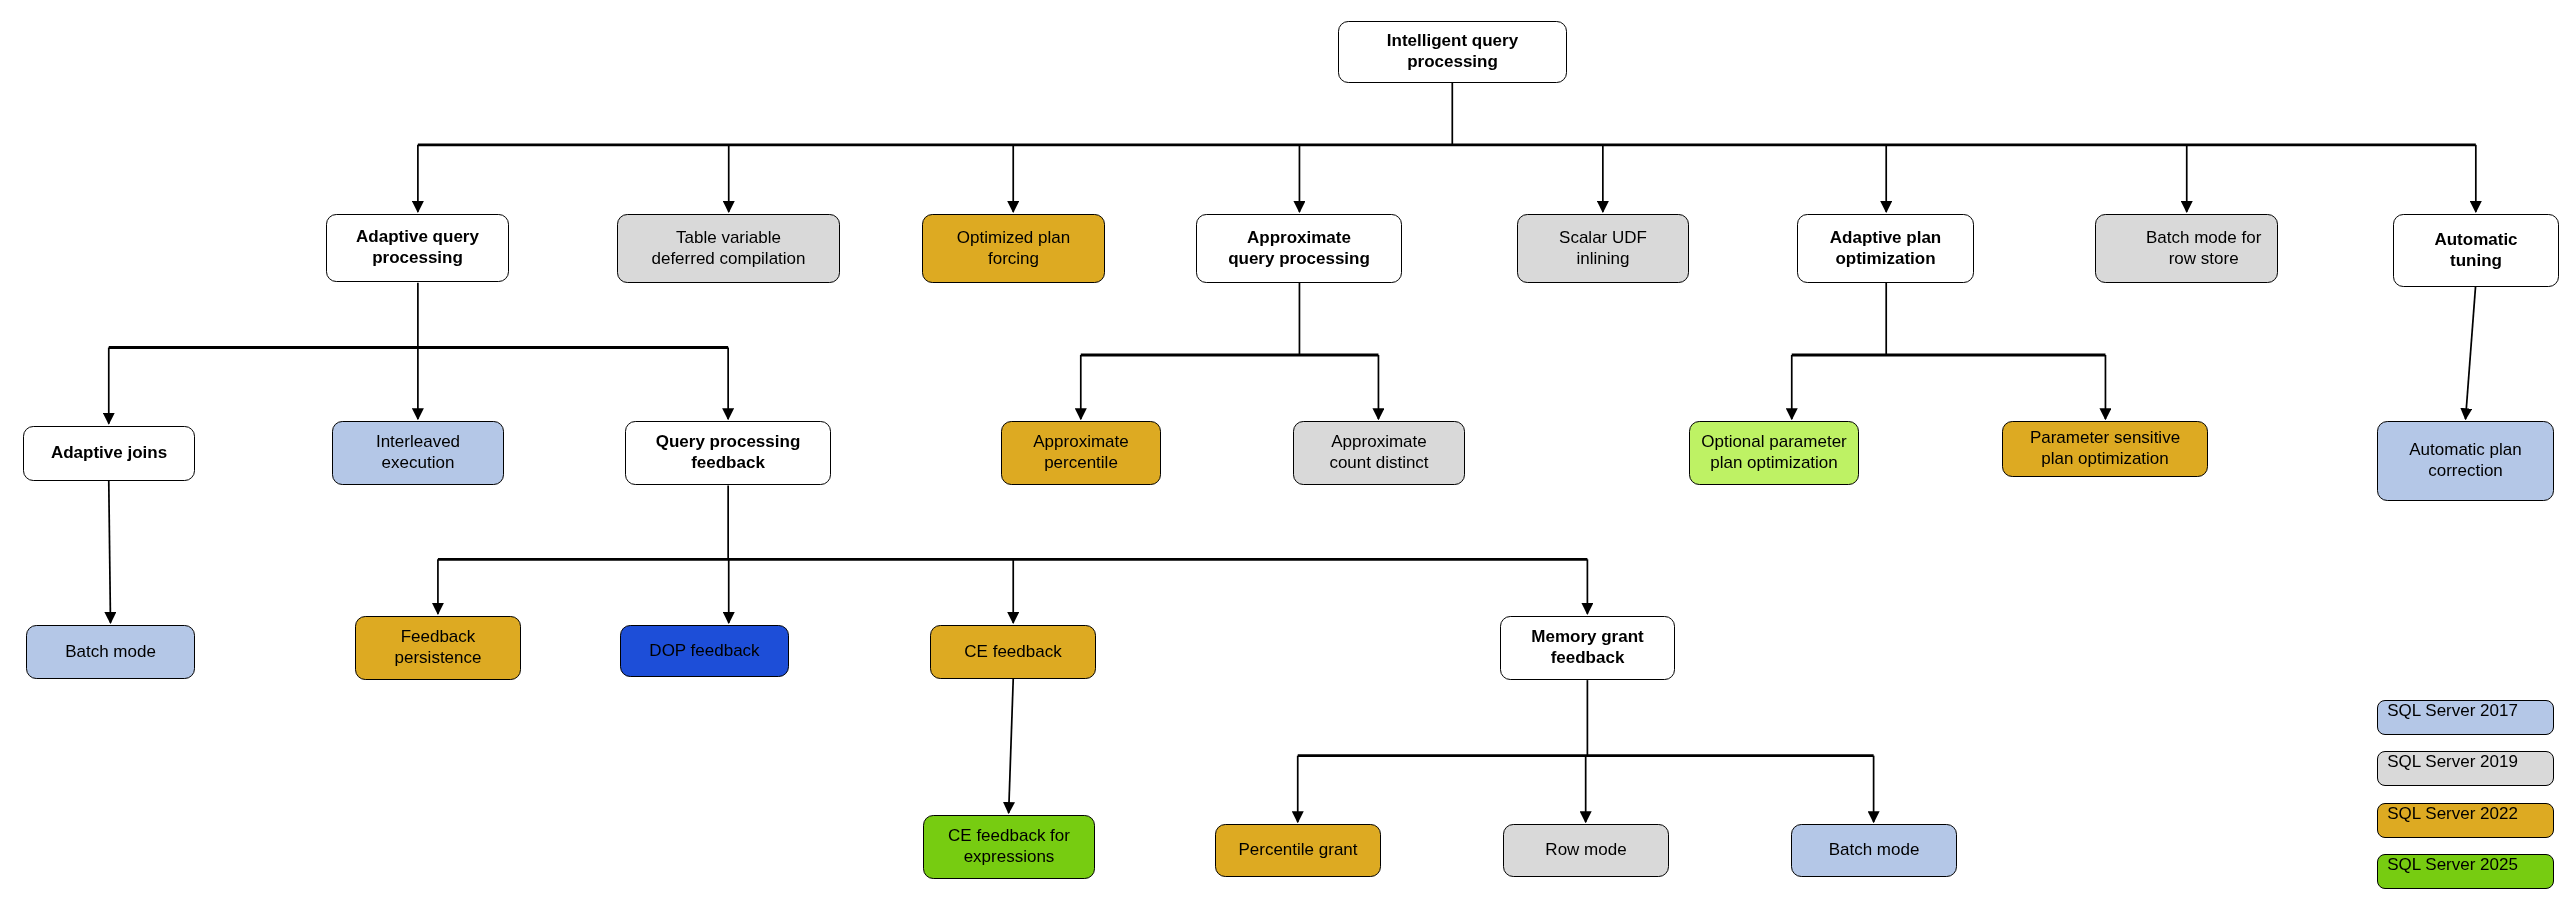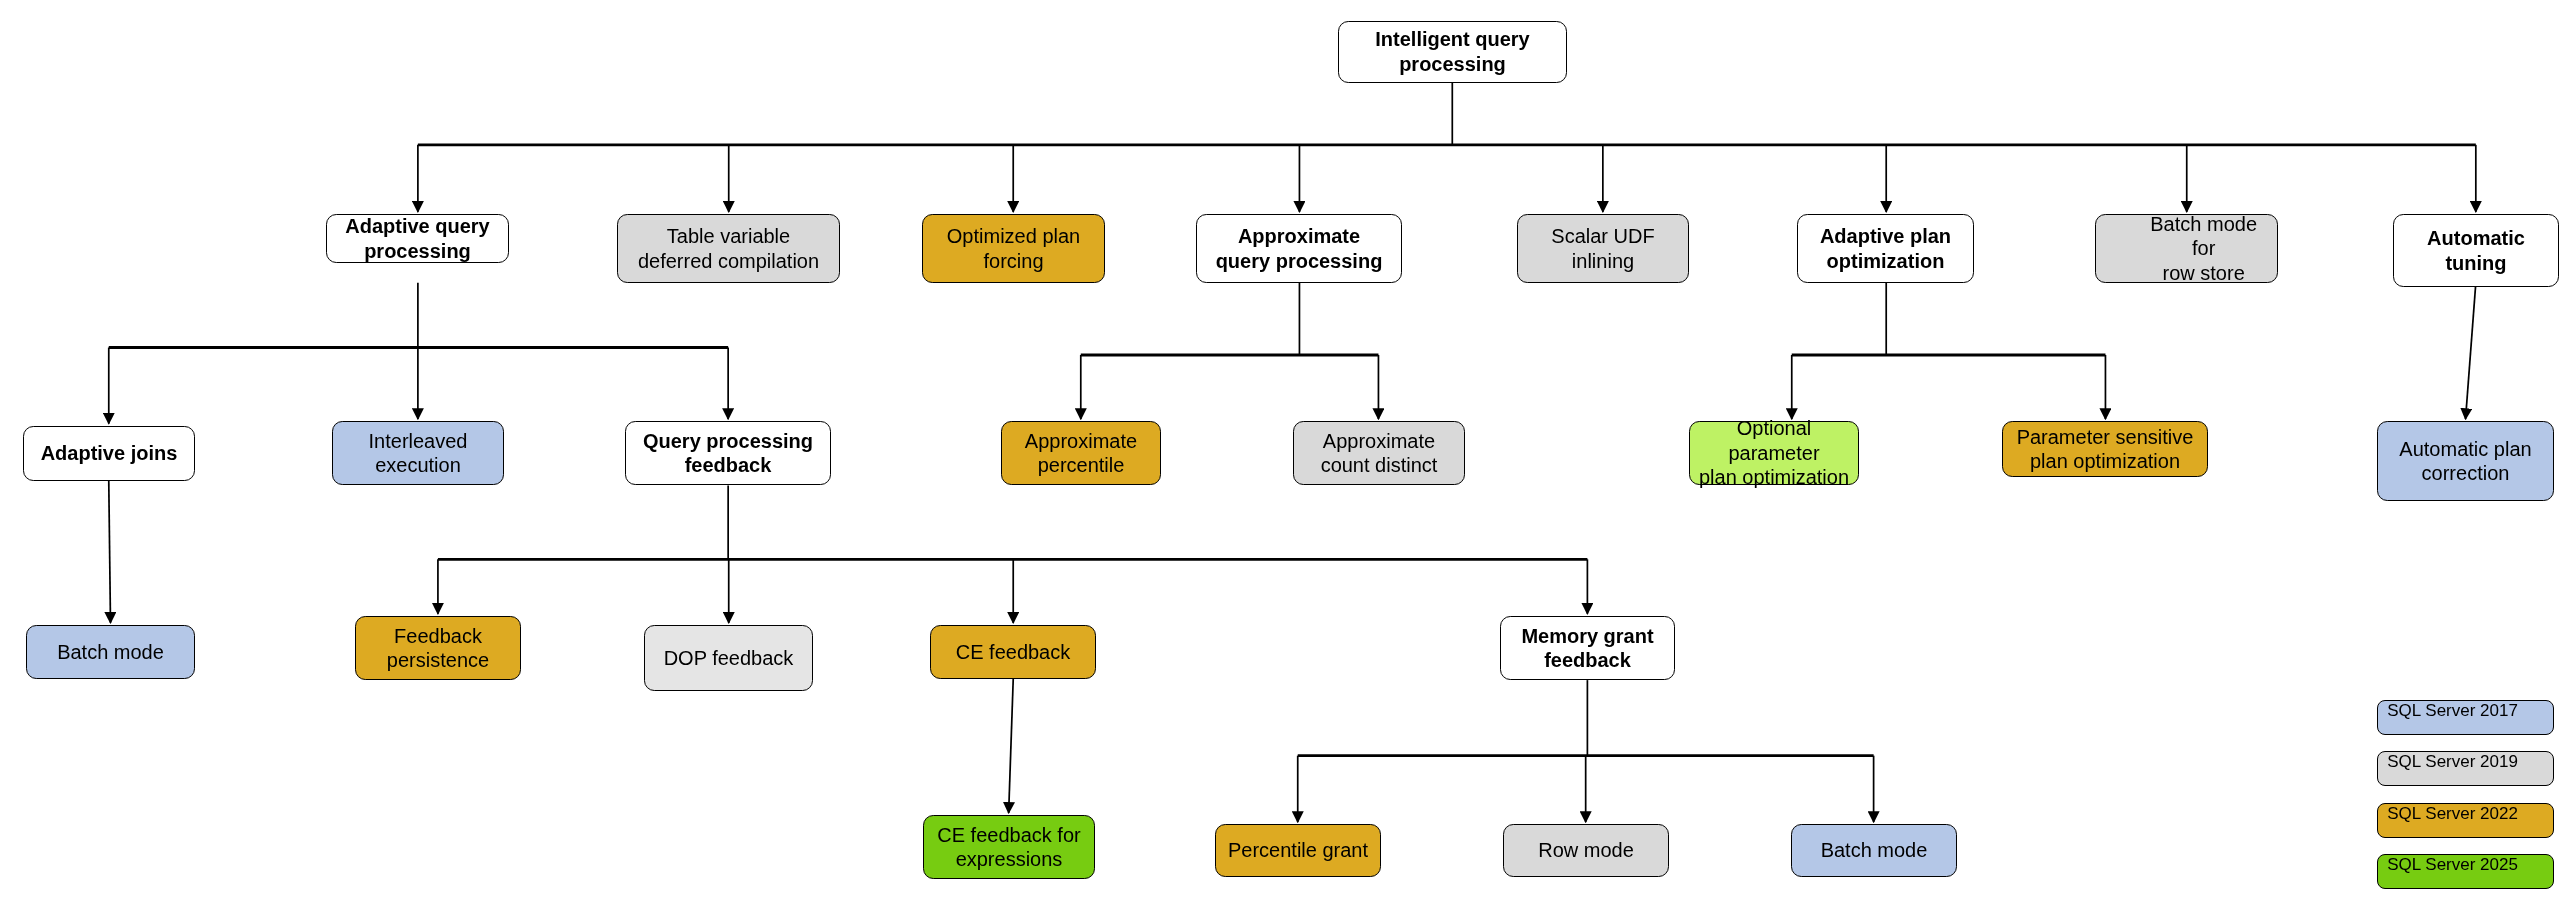--- a/index.html
+++ b/index.html
@@ -24,21 +24,21 @@
     position:absolute;
     box-sizing:border-box;
     border:1.7px solid #000000;
     border-radius:10.3px;
     background:#ffffff;
     display:flex;
     align-items:center;
     justify-content:center;
     text-align:center;
     color:#000000;
-    font-size:20px;
+    font-size:17px;
     line-height:1.22;
     padding:3.4px 5.7px;
     z-index:3;
   }
   .node.bold{font-weight:bold;}
   .node .lbl{display:block;white-space:pre-line;}
   .legend{
     position:absolute;
     z-index:4;
   }
@@ -105,21 +105,21 @@
         <path d="M 2770 1320 L 2770 1436" marker-end="url(#arrow)"></path>
         <path d="M 3273 1320 L 3273 1436" marker-end="url(#arrow)"></path>
       </g>
   </svg>
 
   <div id="node-layer">
       <div class="node bold" style="left: 1338px; top: 20.6px; width: 229px; height: 62px; background: rgb(255, 255, 255);">
         <span class="lbl">Intelligent query
 processing</span>
       </div>
-      <div class="node bold" style="left: 326px; top: 214px; width: 183px; height: 49px; background: rgb(255, 255, 255);">
+      <div class="node bold" style="left: 326px; top: 214px; width: 183px; height: 68px; background: rgb(255, 255, 255);">
         <span class="lbl">Adaptive query
 processing</span>
       </div>
       <div class="node" style="left: 617px; top: 214px; width: 223px; height: 69px; background: rgb(217, 217, 217);">
         <span class="lbl">Table variable
 deferred compilation</span>
       </div>
       <div class="node" style="left: 922px; top: 214px; width: 183px; height: 69px; background: rgb(221, 170, 34);">
         <span class="lbl">Optimized plan
 forcing</span>
@@ -175,21 +175,21 @@
         <span class="lbl">Automatic plan
 correction</span>
       </div>
       <div class="node" style="left: 26px; top: 625px; width: 169px; height: 54px; background: rgb(180, 199, 231);">
         <span class="lbl">Batch mode</span>
       </div>
       <div class="node" style="left: 355px; top: 616px; width: 166px; height: 64px; background: rgb(221, 170, 34);">
         <span class="lbl">Feedback
 persistence</span>
       </div>
-      <div class="node" style="left: 644px; top: 625px; width: 169px; height: 66px; background: #e5e5e5;">
+      <div class="node" style="left: 620px; top: 625px; width: 169px; height: 52px; background: #1d4ed8;">
         <span class="lbl">DOP feedback</span>
       </div>
       <div class="node" style="left: 930px; top: 625px; width: 166px; height: 54px; background: rgb(221, 170, 34);">
         <span class="lbl">CE feedback</span>
       </div>
       <div class="node bold" style="left: 1500px; top: 616px; width: 175px; height: 64px; background: rgb(255, 255, 255);">
         <span class="lbl">Memory grant
 feedback</span>
       </div>
       <div class="node" style="left: 923px; top: 815px; width: 172px; height: 64px; background: rgb(119, 204, 17);">

